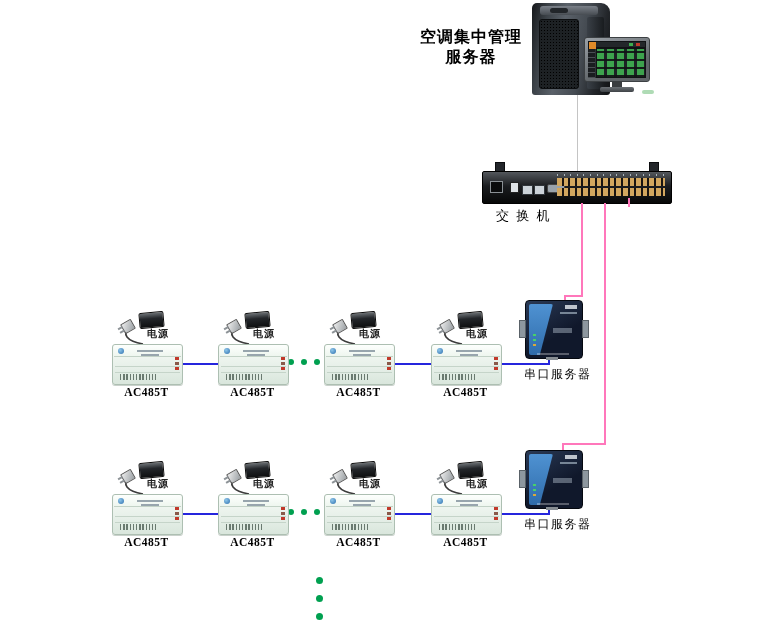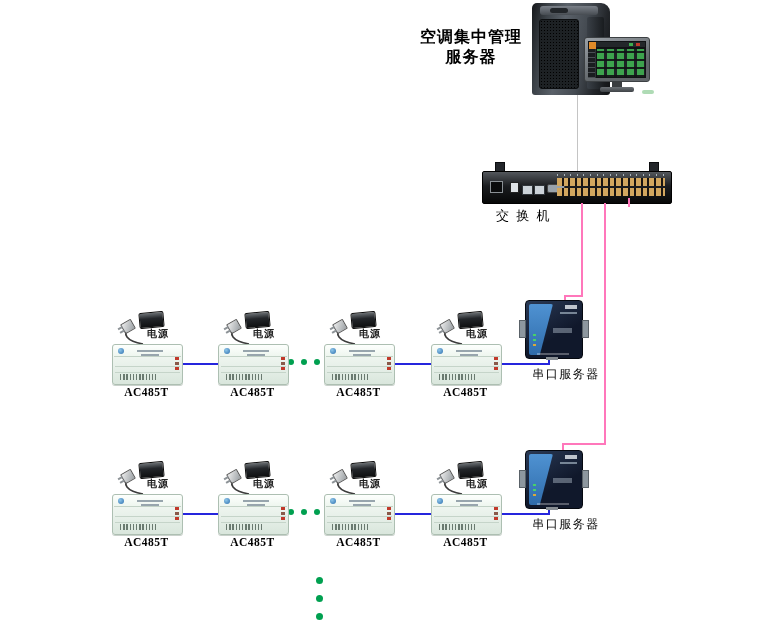--- a/index.html
+++ b/index.html
@@ -80,21 +80,21 @@
   .nport .ear{position:absolute;top:19px;width:5px;height:16px;background:#8d979f;border:1px solid #5a6268;}
   .nport .ear.l{left:-7px;} .nport .ear.r{right:-7px;}
   .nport .tag{position:absolute;right:5px;top:4px;width:12px;height:4px;background:rgba(220,226,232,.85);}
   .nport .tag2{position:absolute;right:5px;top:11px;width:17px;height:2px;background:rgba(160,175,190,.7);}
   .nport .mark{position:absolute;left:27px;top:27px;width:19px;height:5px;background:rgba(200,212,224,.4);}
   .nport .leds{position:absolute;left:7px;bottom:9px;}
   .nport .leds i{width:3px;height:2px;margin-bottom:3px;background:#48d06a;}
   .nport .leds i:last-child{background:#d7a93c;}
   .nport .foot{position:absolute;left:11px;bottom:3px;width:32px;height:2px;background:rgba(255,255,255,.3);}
   .nport .port-b{position:absolute;left:20px;bottom:-2px;width:12px;height:3px;background:#868c92;}
-  .nport-label{position:absolute;width:84px;text-align:center;font-size:12px;letter-spacing:1.5px;}
+  .nport-label{position:absolute;width:84px;text-align:left;font-size:12px;letter-spacing:1.5px;}
 
   
   .ac-unit{position:absolute;width:70px;height:94px;}
   .psu-adapter{position:absolute;left:27px;top:4px;width:23px;height:14px;border-radius:2px;transform:rotate(-5deg);
     background:linear-gradient(#6a6f73,#23262a 40%,#0e0f10);border:1px solid #0a0a0a;}
   .psu-cable{position:absolute;left:8px;top:16px;}
   .psu-plug{position:absolute;left:10px;top:13px;width:10px;height:9px;border:1px solid #555;border-radius:1px;
     background:linear-gradient(135deg,#ececec,#9aa0a4);transform:rotate(-30deg);}
   .psu-plug::before{content:"";position:absolute;left:-5px;top:1px;width:5px;height:1.5px;background:#8d9397;
     box-shadow:0 4px 0 #8d9397;}

